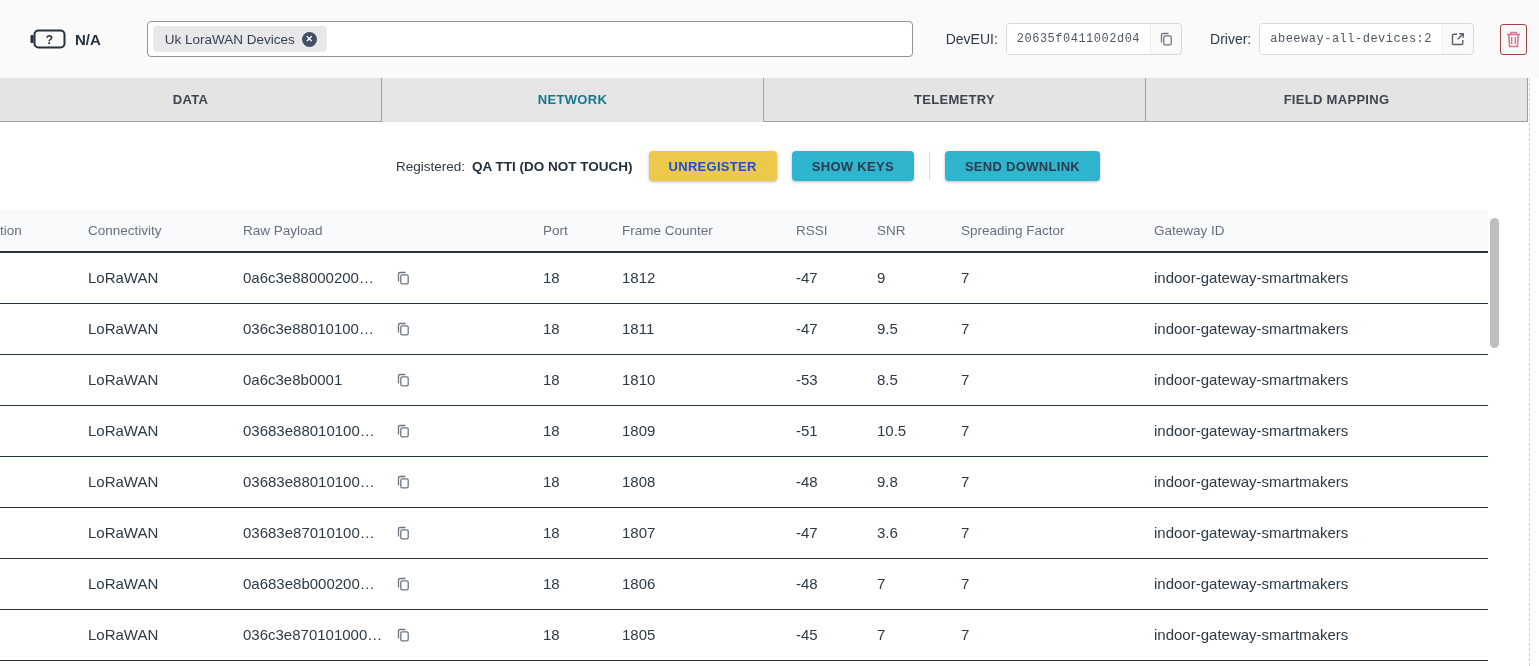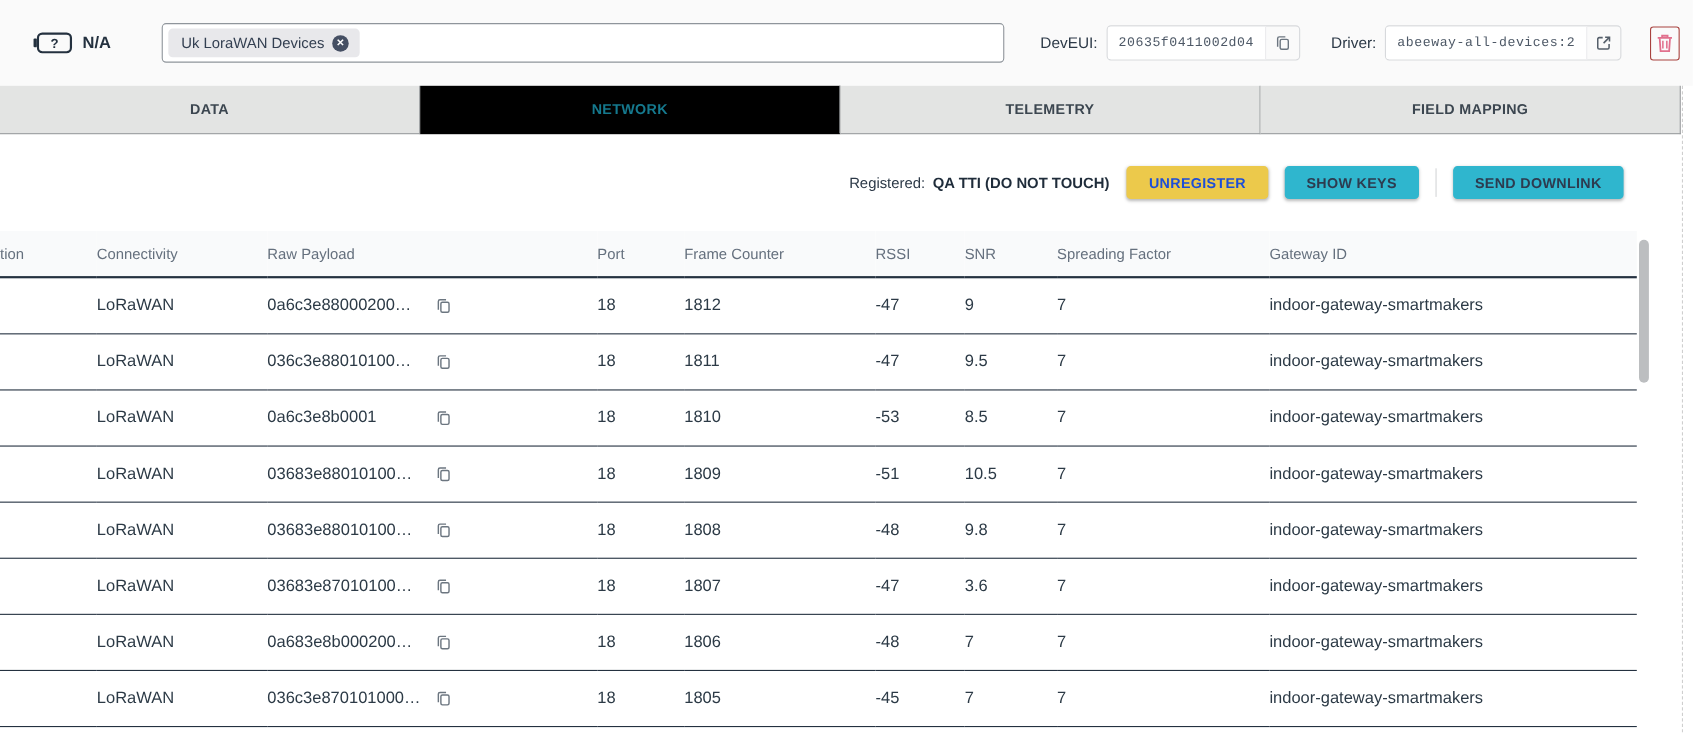--- a/index.html
+++ b/index.html
@@ -29,24 +29,24 @@
   .driver-group { margin-left:28px; display:flex; align-items:center; }
   .trash-btn { margin-left:26px; width:27px; height:31px; border:1px solid #a8423e; border-radius:3px;
     background:transparent; display:flex; align-items:center; justify-content:center; cursor:pointer; }
 
   
   .tabs { display:flex; width:1528px; height:44px; }
   .tab { flex:1; background:#e3e4e3; border-right:1px solid #9c9fa1; border-bottom:1px solid #9c9fa1;
     display:flex; align-items:center; justify-content:center; font-size:13px; font-weight:bold;
     letter-spacing:.3px; color:#3c4650; cursor:pointer; }
   .tab:first-child { border-left:none; }
-  .tab.active { background:#000000; border-bottom:1px solid transparent; color:#15798e; }
+  .tab.active { background:#e5e5e5; border-bottom:1px solid transparent; color:#15798e; }
 
   
-  .register-row { height:88px; display:flex; align-items:center; justify-content:flex-end; padding-right:63px; }
+  .register-row { height:88px; display:flex; align-items:center; justify-content:center; padding-right:43px; }
   .reg-label { font-size:13.5px; color:#2c3947; }
   .reg-value { font-size:13.5px; font-weight:bold; color:#1f2c3a; margin-left:7px; }
   .btn { height:30px; border:none; border-radius:4px; font-family:"Liberation Sans",sans-serif;
     font-size:13px; font-weight:bold; letter-spacing:.3px; padding:0 20px; cursor:pointer;
     box-shadow:0 1px 3px rgba(0,0,0,.28); }
   .btn-yellow { background:#ecc94b; color:#1d4ed8; margin-left:16px; }
   .btn-teal { background:#2fb6ce; color:#2d3b4f; }
   .btn-showkeys { margin-left:15px; }
   .btn-divider { width:1px; height:26px; background:#d4d6d8; margin:0 15px; }
 

